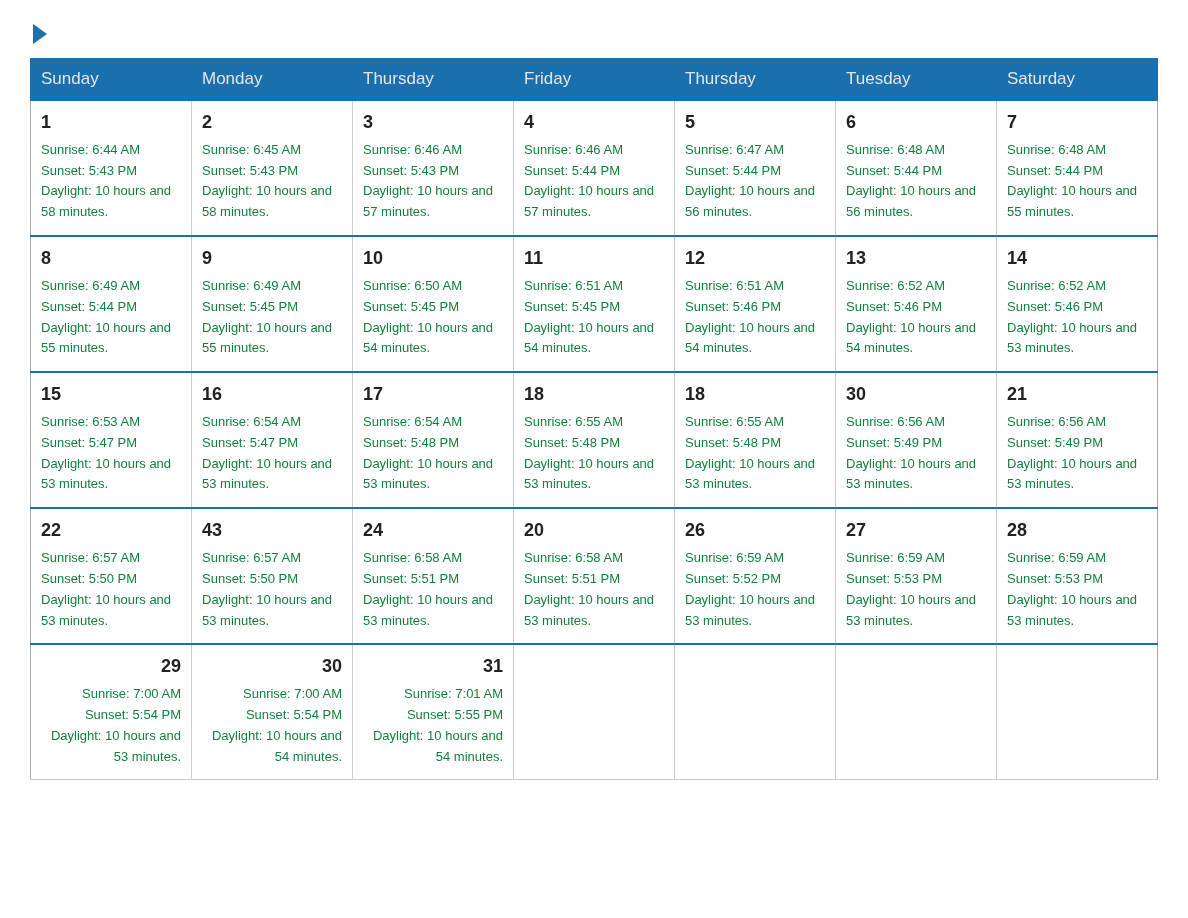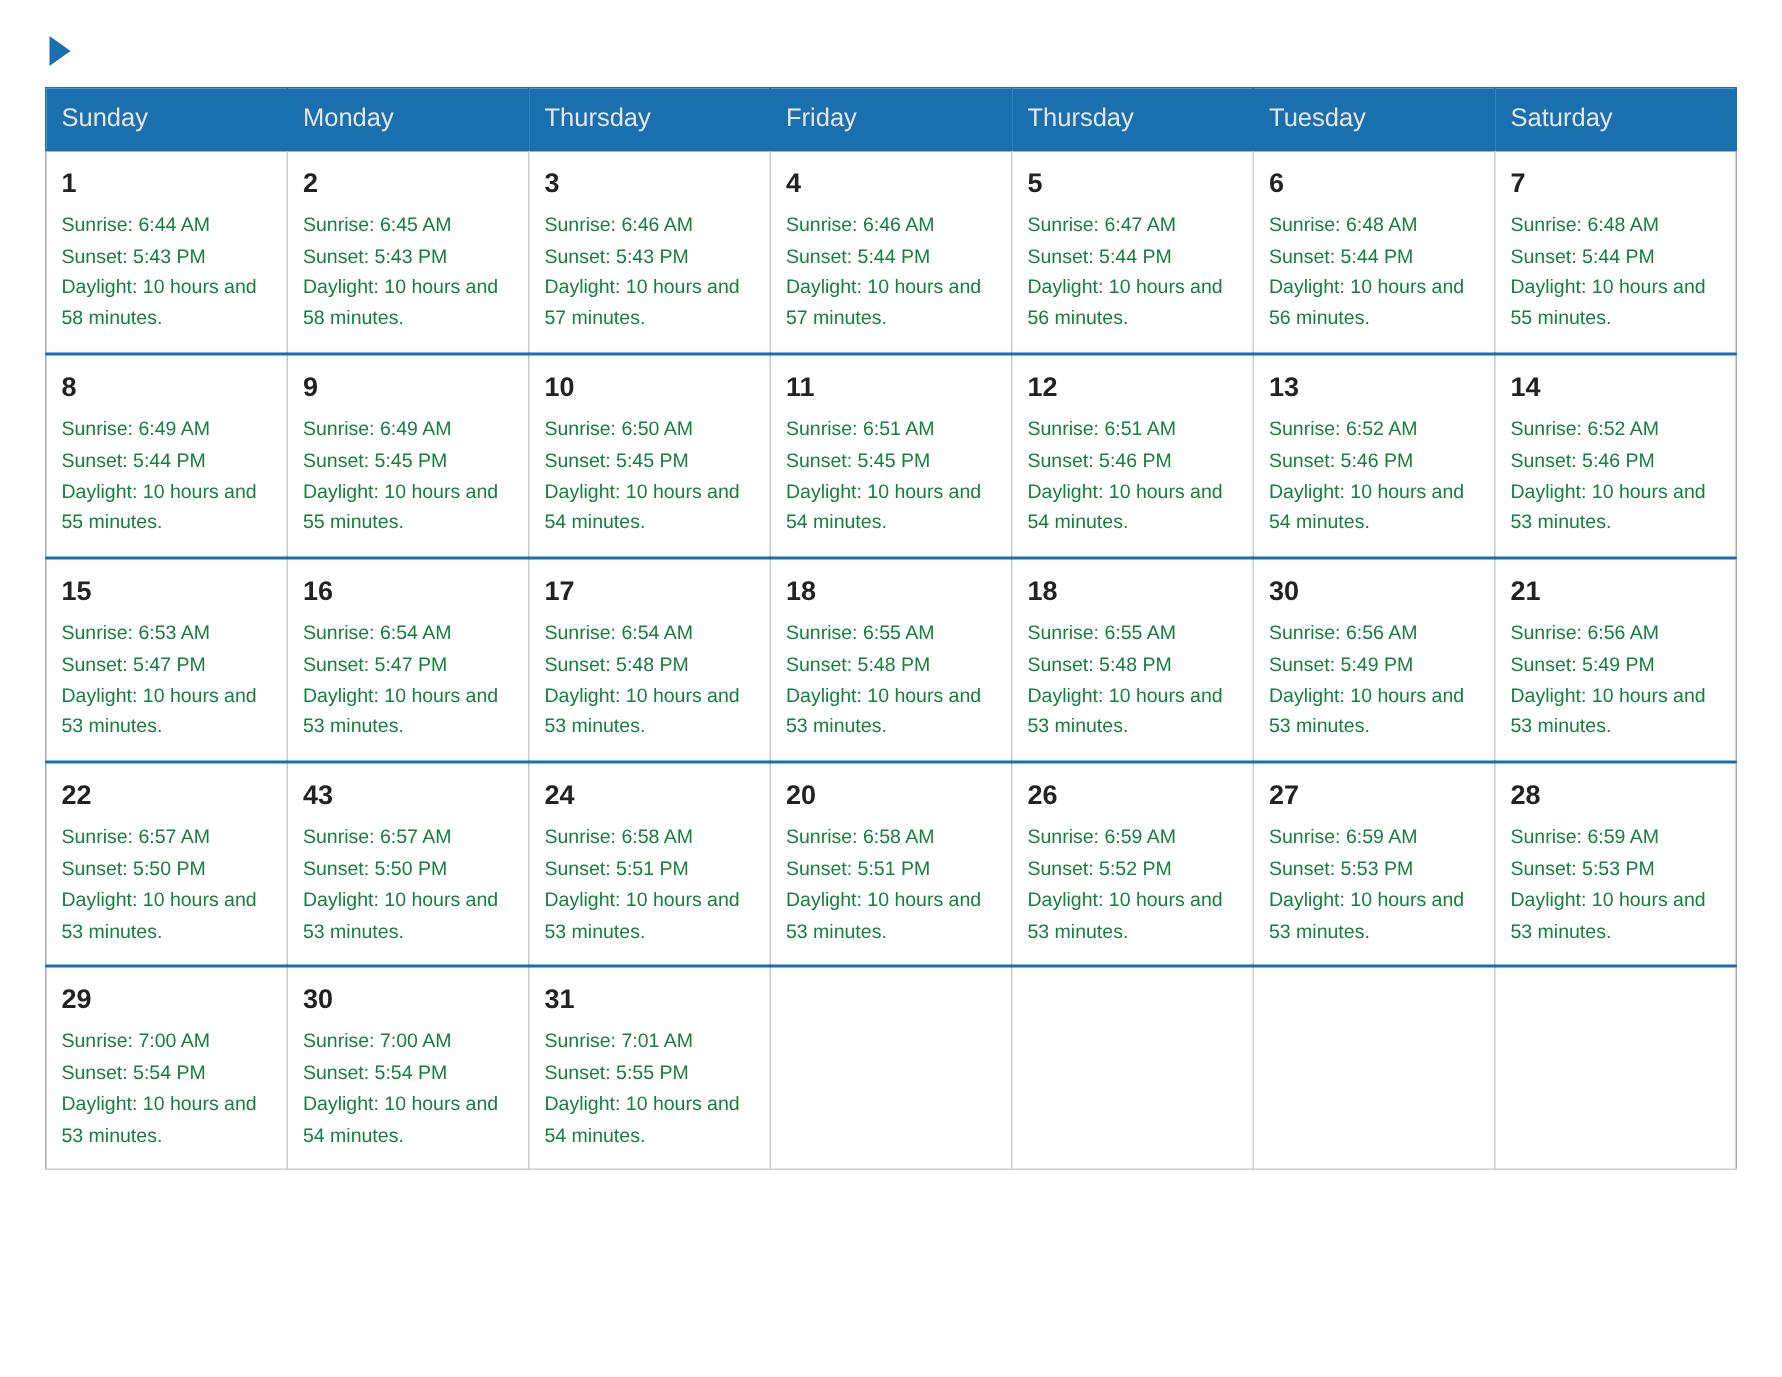--- a/index.html
+++ b/index.html
@@ -107,20 +107,21 @@
       border-right: 1px solid #aaa;
     }
     .calendar tr:first-child td {
       border-top: 2px solid #1a6faf;
     }
     .calendar tbody tr {
       border-bottom: 2px solid #1a6faf;
     }
     .calendar tbody tr:last-child {
       border-bottom: 1px solid #aaa;
+      text-align: right;
     }
   </style>
 </head>
 <body>
 
 <div class="header">
   <div class="logo">
     <div class="logo-top">
       <span class="logo-general"></span>
       <div class="logo-arrow"></div>

